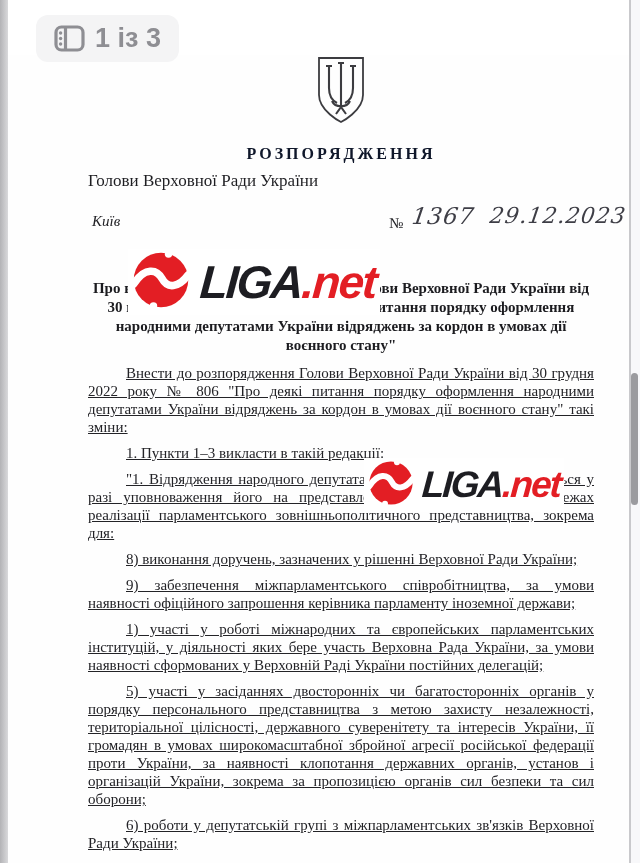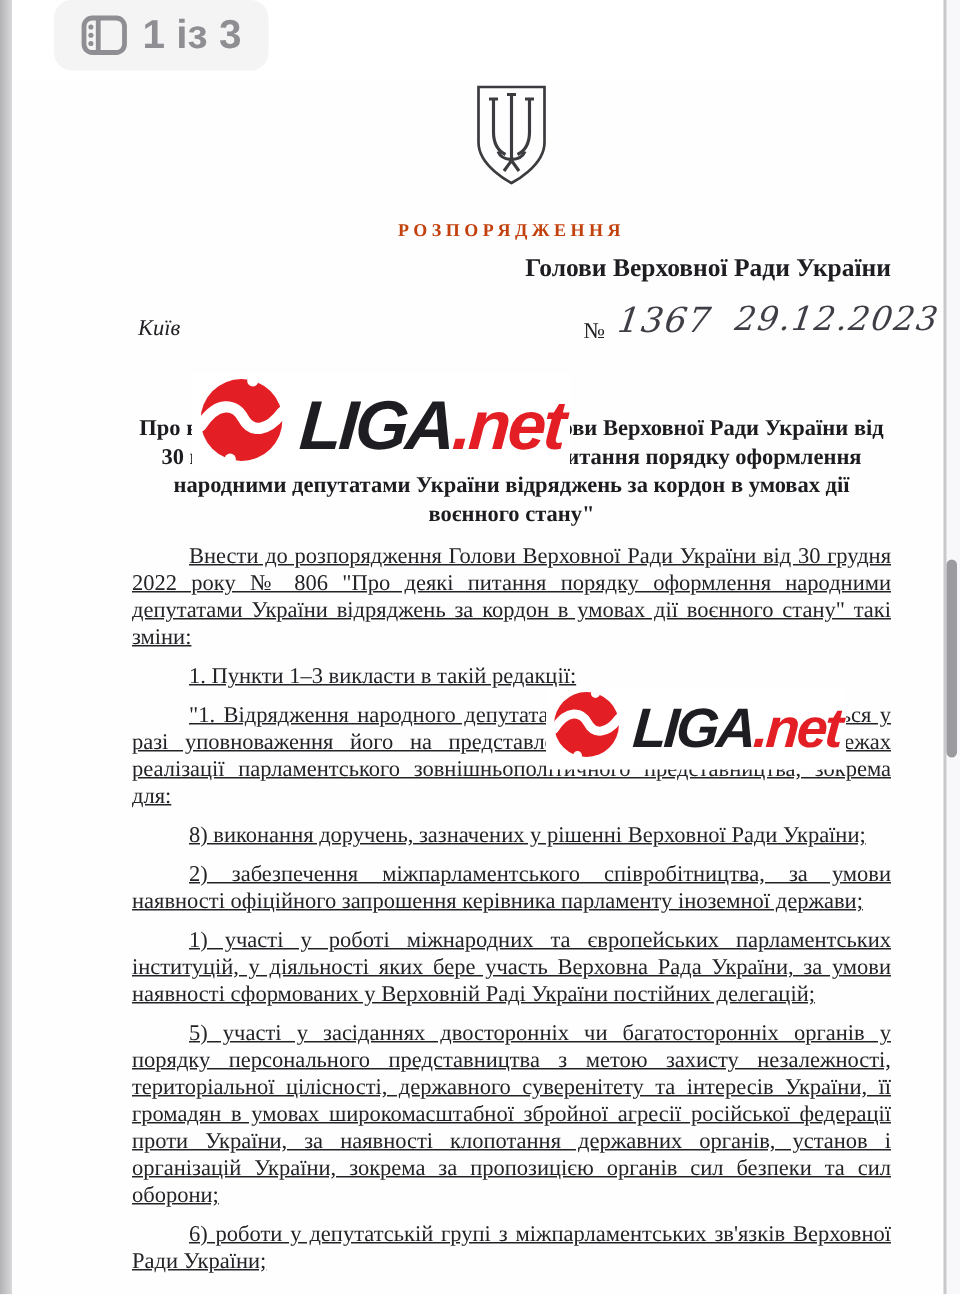--- a/index.html
+++ b/index.html
@@ -7,35 +7,35 @@
           font-family:"Liberation Serif",serif;background:#ffffff;}
 
   
   .left-strip{position:absolute;left:0;top:0;width:8px;height:100%;
               background:linear-gradient(90deg,#b3b3b6,#d9d9db);z-index:6;}
   .right-gutter{position:absolute;right:0;top:0;width:9px;height:100%;
                 background:#f8f8fa;border-left:2px solid #c9c9cc;z-index:6;}
   .scroll-thumb{position:absolute;right:2px;top:373px;width:7px;height:132px;
                 background:#9b9b9f;border-radius:4px;z-index:7;}
 
-  .page-badge{position:absolute;left:36px;top:0;height:47px;z-index:8;
+  .page-badge{position:absolute;left:36px;top:15px;height:47px;z-index:8;
               display:flex;align-items:center;gap:10px;padding:0 18px;
               background:#f4f4f5;border-radius:12px;
               font-family:"Liberation Sans",sans-serif;font-weight:bold;
               font-size:27px;color:#8e8e93;}
   .page-badge svg{display:block;}
 
   
   .page{position:relative;margin-left:8px;width:621px;height:863px;
         background:#fefefe;color:#222226;}
   .content{padding:0 35px 0 80px;}
   .emblem-wrap{width:100%;text-align:center;margin-top:55px;}
-  .doc-heading{margin:14px 0 8px;text-align:center;font-size:12px;
-               font-weight:bold;letter-spacing:3px;color:#c2410c;}
-  .doc-subheading{margin:0;text-align:right;font-size:17px;font-weight:bold;
+  .doc-heading{margin:14px 0 8px;text-align:center;font-size:16px;
+               font-weight:bold;letter-spacing:3px;color:#0f172a;}
+  .doc-subheading{margin:0;text-align:left;font-size:17px;font-weight:normal;
                   color:#1e1e22;}
 
   .meta-row{position:relative;height:40px;margin-top:12px;font-size:15px;}
   .meta-city{position:absolute;left:4px;top:10px;font-style:italic;}
   .meta-no{position:absolute;left:301px;top:12px;}
   .hand{font-family:"DejaVu Serif",serif;font-style:italic;color:#3e3e46;
         transform:skewX(-8deg);display:inline-block;letter-spacing:1px;}
   .meta-number{position:absolute;left:324px;top:0;font-size:23px;}
   .meta-date{position:absolute;left:402px;top:0;font-size:22px;}
 
@@ -104,21 +104,21 @@
         <span class="meta-number hand">1367</span>
         <span class="meta-date hand">29.12.2023</span>
       </div>
 
       <p class="subject">Про внесення змін до розпорядження Голови Верховної Ради України від 30 грудня 2022 року № 806 "Про деякі питання порядку оформлення народними депутатами України відряджень за кордон в умовах дії воєнного стану"</p>
 
       <p class="body-par first">Внести до розпорядження Голови Верховної Ради України від 30 грудня 2022 року № 806 "Про деякі питання порядку оформлення народними депутатами України відряджень за кордон в умовах дії воєнного стану" такі зміни:</p>
       <p class="body-par">1. Пункти 1–3 викласти в такій редакції:</p>
       <p class="body-par">"1. Відрядження народного депутата України за кордон здійснюється у разі уповноваження його на представлення інтересів України у межах реалізації парламентського зовнішньополітичного представництва, зокрема для:</p>
       <p class="body-par">8) виконання доручень, зазначених у рішенні Верховної Ради України;</p>
-      <p class="body-par">2) забезпечення міжпарламентського співробітництва, за умови наявності офіційного запрошення керівника парламенту іноземної держави;</p>
+      <p class="body-par">9) забезпечення міжпарламентського співробітництва, за умови наявності офіційного запрошення керівника парламенту іноземної держави;</p>
       <p class="body-par">1) участі у роботі міжнародних та європейських парламентських інституцій, у діяльності яких бере участь Верховна Рада України, за умови наявності сформованих у Верховній Раді України постійних делегацій;</p>
       <p class="body-par">5) участі у засіданнях двосторонніх чи багатосторонніх органів у порядку персонального представництва з метою захисту незалежності, територіальної цілісності, державного суверенітету та інтересів України, її громадян в умовах широкомасштабної збройної агресії російської федерації проти України, за наявності клопотання державних органів, установ і організацій України, зокрема за пропозицією органів сил безпеки та сил оборони;</p>
       <p class="body-par">6) роботи у депутатській групі з міжпарламентських зв'язків Верховної Ради України;</p>
     </div>
 
     <div class="watermark watermark-1">
       <span>
         <svg width="58" height="58" viewBox="0 0 100 100">
           <circle cx="50" cy="50" r="47" fill="#e31e24"></circle>
           <path d="M3,57 C22,27 43,31 52,48 C61,65 80,64 97,41" stroke="#ffffff" stroke-width="13" fill="none" stroke-linecap="round"></path>

